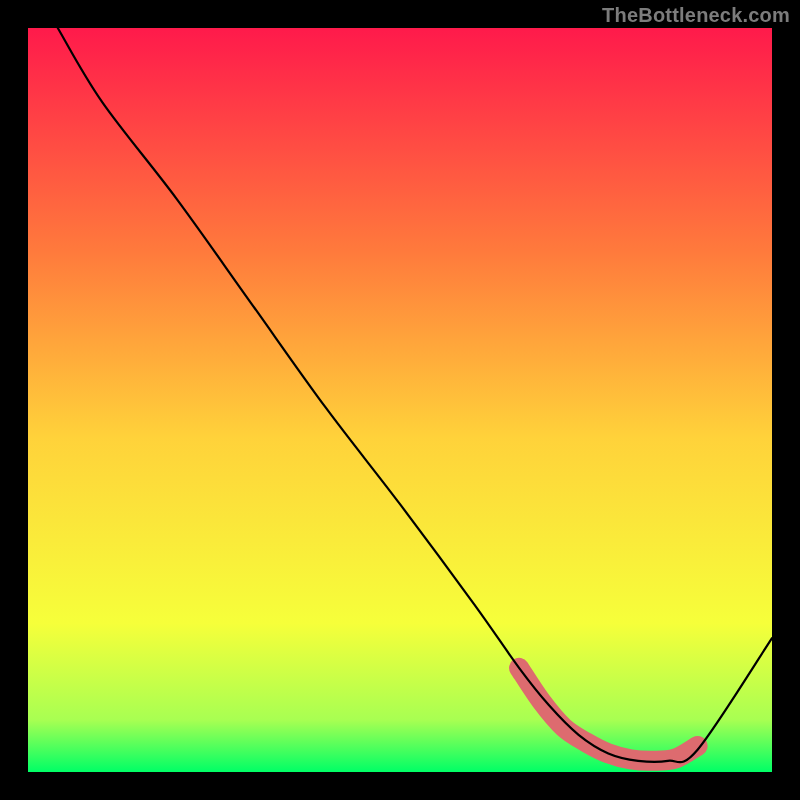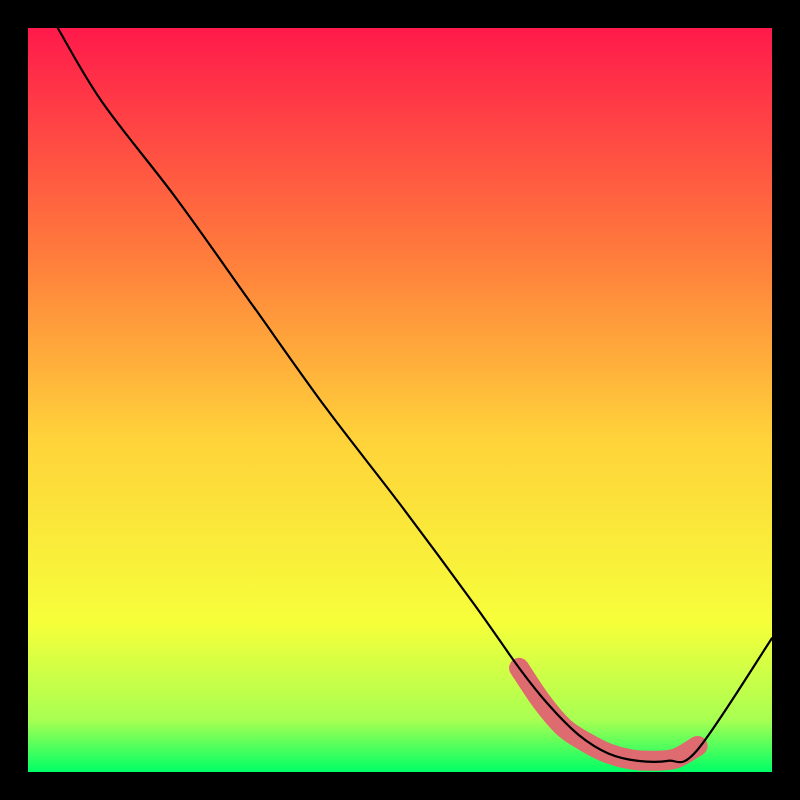--- a/index.html
+++ b/index.html
@@ -32,20 +32,21 @@
     left: 0;
     top: 0;
     width: 800px;
     height: 800px;
   }
 </style>
 </head>
 <body>
 
 <div class="stage">
+  <div class="watermark">TheBottleneck.com</div>
 
   <svg class="plot" viewBox="0 0 800 800" preserveAspectRatio="none">
     <defs>
       <linearGradient id="bg-grad" x1="0" y1="0" x2="0" y2="1">
         <stop id="g0" offset="0%" stop-color="#ff1a4b"></stop>
         <stop id="g1" offset="30%" stop-color="#ff7a3c"></stop>
         <stop id="g2" offset="55%" stop-color="#ffd23a"></stop>
         <stop id="g3" offset="80%" stop-color="#f6ff3a"></stop>
         <stop id="g4" offset="93%" stop-color="#a8ff52"></stop>
         <stop id="g5" offset="100%" stop-color="#00ff66"></stop>

